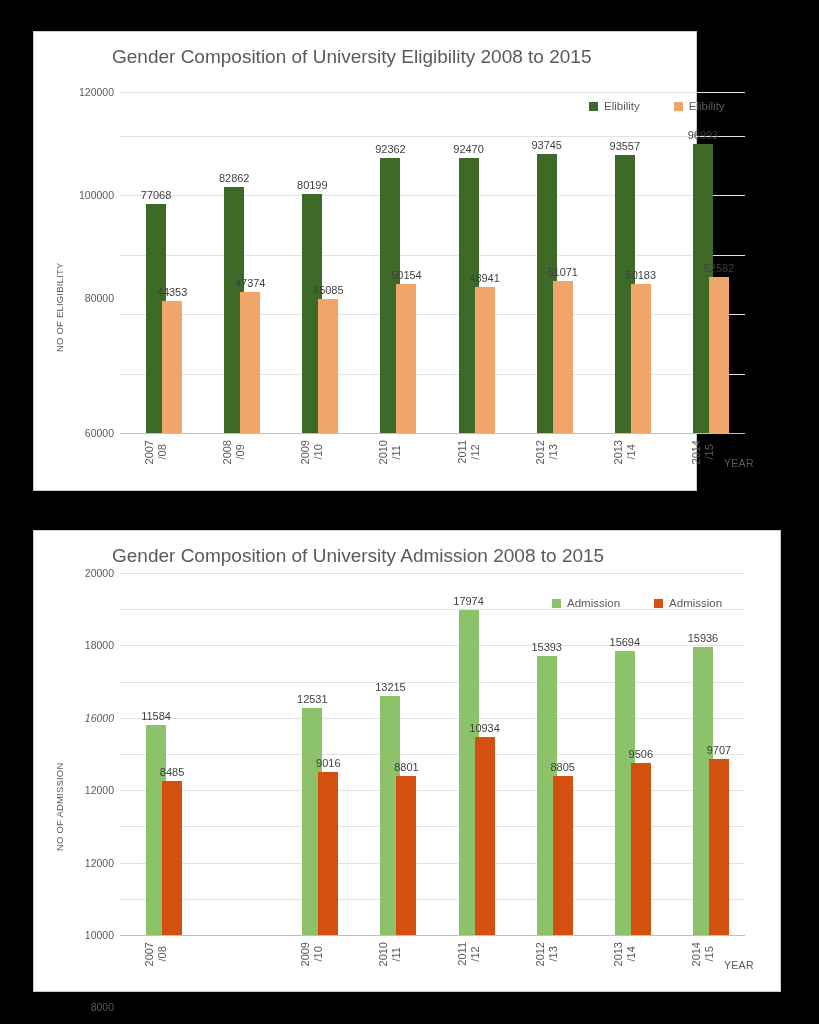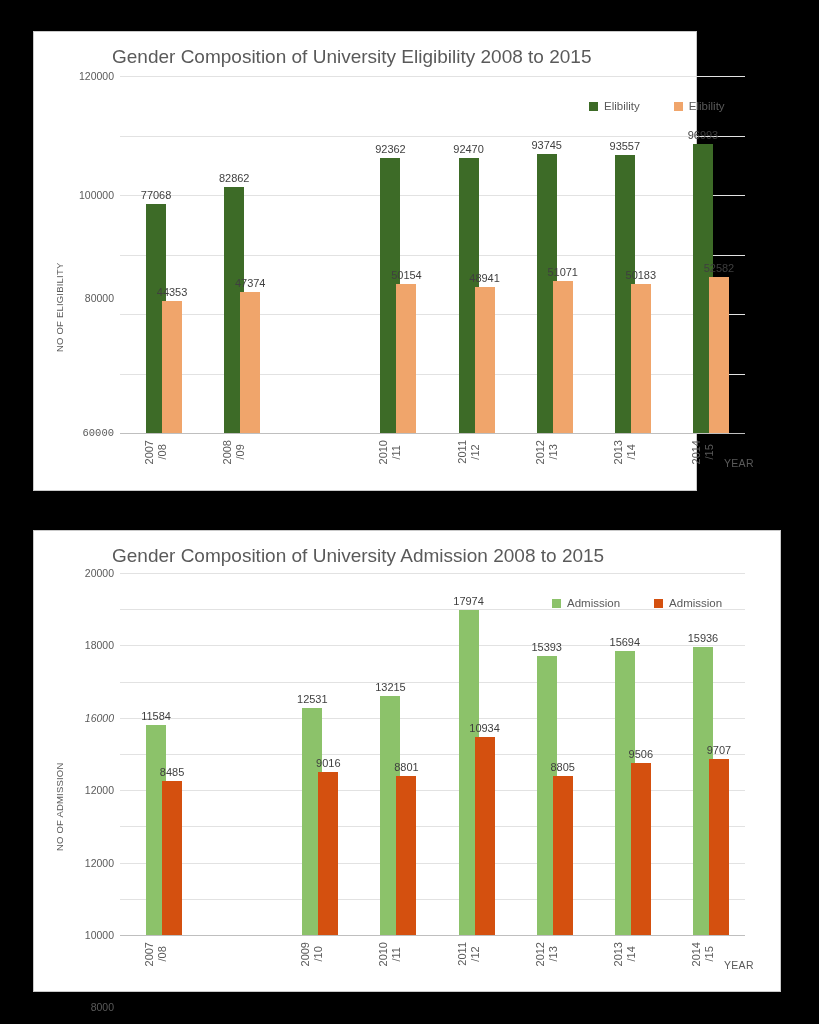--- a/index.html
+++ b/index.html
@@ -162,49 +162,59 @@
         <div class="gridline baseline" style="top: 357px;">
           <div class="ytick" style="top: 357px;">0</div>
         </div>
         <div class="gridline" style="top: 297.5px;">
           <div class="ytick" style="top: 297.5px;">20000</div>
         </div>
         <div class="gridline" style="top: 238px;">
           <div class="ytick" style="top: 238px;">40000</div>
         </div>
         <div class="gridline" style="top: 178.5px;">
-          <div class="ytick" style="top: 178.5px; font-family: Liberation Mono, monospace;">60000</div>
+          <div class="ytick" style="top: 178.5px;">60000</div>
         </div>
         <div class="gridline" style="top: 119px;">
           <div class="ytick" style="top: 103px;">80000</div>
         </div>
         <div class="gridline" style="top: 59.5px;">
           <div class="ytick" style="top: 59.5px;">100000</div>
         </div>
-        <div class="gridline" style="top: 0px; text-decoration: underline;">
+        <div class="gridline" style="top: 16px; text-decoration: underline;">
           <div class="ytick" style="top: 0px;">120000</div>
         </div>
         <div class="group" style="left: 0px; width: 78.125px;">
           <div class="bar" style="left: 26.0625px; width: 20px; height: 229.277px; background: rgb(61, 107, 39);"></div>
           <div class="bar-value" style="left: 36.0625px; bottom: 232.277px;">77068</div>
           <div class="bar" style="left: 42.0625px; width: 20px; height: 131.95px; background: rgb(240, 165, 107);"></div>
           <div class="bar-value" style="left: 52.0625px; bottom: 134.95px;">44353</div>
           <div class="xtick" style="left: 23.0625px; width: 32px;">
             <span class="xtick-inner">2007</span>
             <span class="xtick-inner">/08</span>
           </div>
         </div>
         <div class="group" style="left: 78.125px; width: 78.125px;">
           <div class="bar" style="left: 26.0625px; width: 20px; height: 246.514px; background: rgb(61, 107, 39);"></div>
           <div class="bar-value" style="left: 36.0625px; bottom: 249.514px;">82862</div>
           <div class="bar" style="left: 42.0625px; width: 20px; height: 140.938px; background: rgb(240, 165, 107);"></div>
           <div class="bar-value" style="left: 52.0625px; bottom: 143.938px;">47374</div>
           <div class="xtick" style="left: 23.0625px; width: 32px;">
             <span class="xtick-inner">2008</span>
             <span class="xtick-inner">/09</span>
+          </div>
+        </div>
+        <div class="group" style="left: 156.25px; width: 78.125px;">
+          <div class="bar" style="left: 26.0625px; width: 20px; height: 238.592px; background: rgb(61, 107, 39);"></div>
+          <div class="bar-value" style="left: 36.0625px; bottom: 241.592px;">80199</div>
+          <div class="bar" style="left: 42.0625px; width: 20px; height: 134.128px; background: rgb(240, 165, 107);"></div>
+          <div class="bar-value" style="left: 52.0625px; bottom: 137.128px;">45085</div>
+          <div class="xtick" style="left: 23.0625px; width: 32px;">
+            <span class="xtick-inner">2009</span>
+            <span class="xtick-inner">/10</span>
           </div>
         </div>
         <div class="group" style="left: 234.375px; width: 78.125px;">
           <div class="bar" style="left: 26.0625px; width: 20px; height: 274.777px; background: rgb(61, 107, 39);"></div>
           <div class="bar-value" style="left: 36.0625px; bottom: 277.777px;">92362</div>
           <div class="bar" style="left: 42.0625px; width: 20px; height: 149.208px; background: rgb(240, 165, 107);"></div>
           <div class="bar-value" style="left: 52.0625px; bottom: 152.208px;">50154</div>
           <div class="xtick" style="left: 23.0625px; width: 32px;">
             <span class="xtick-inner">2010</span>
             <span class="xtick-inner">/11</span>

